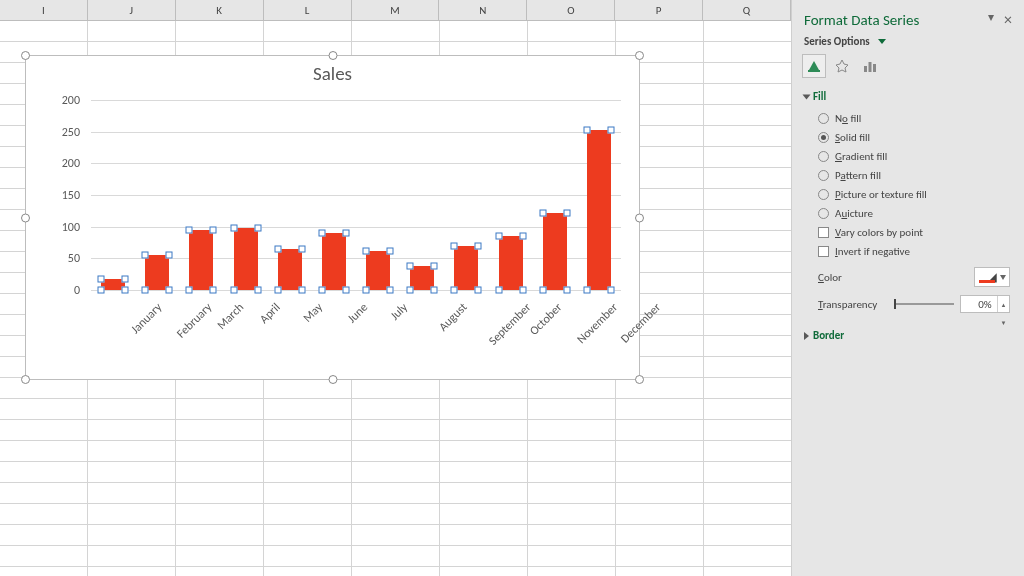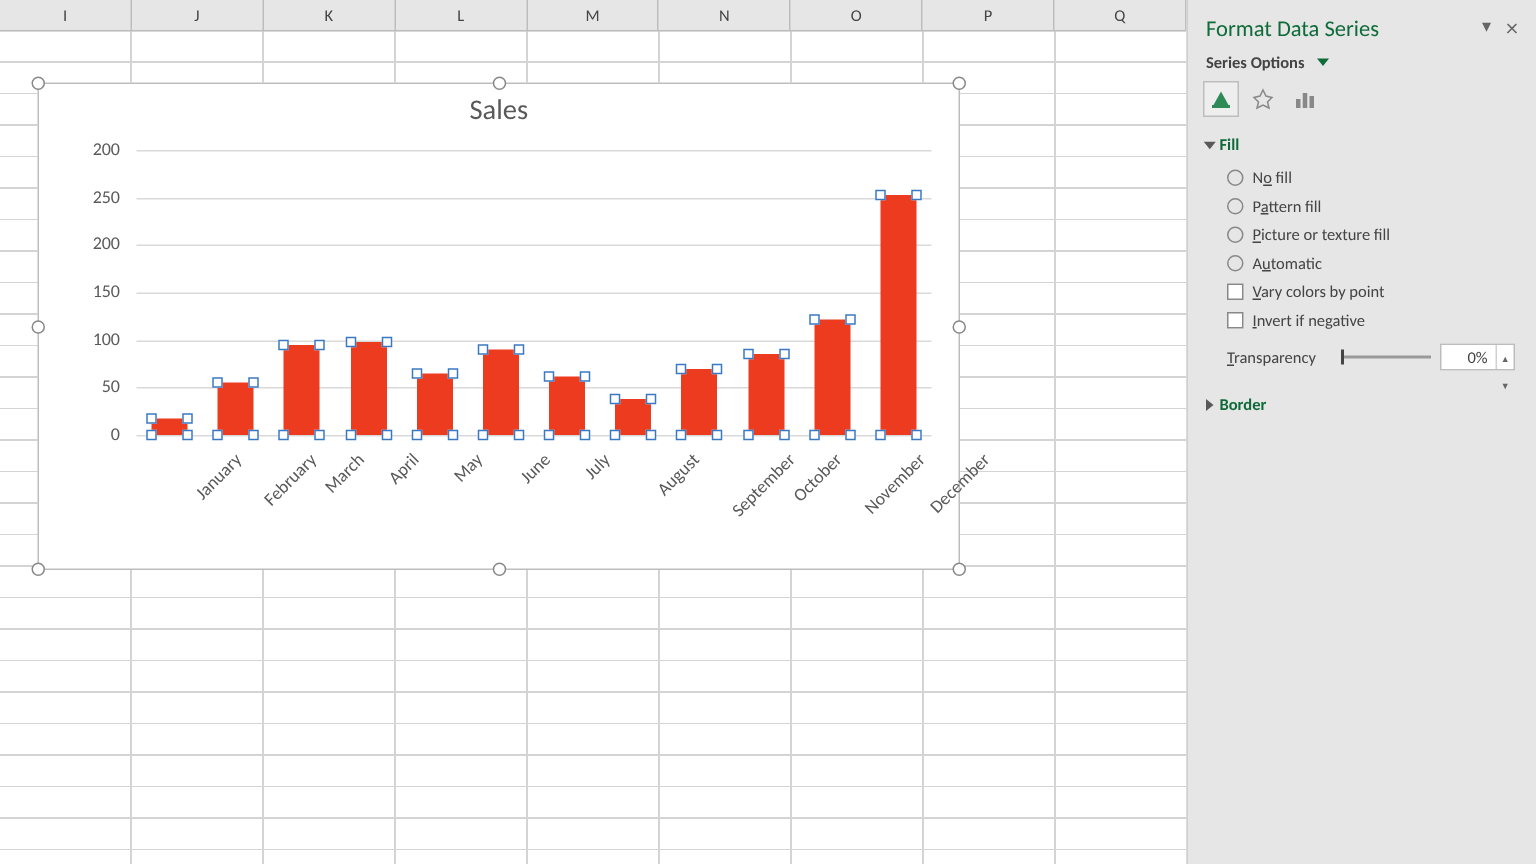--- a/index.html
+++ b/index.html
@@ -435,51 +435,73 @@
     <span>Fill</span>
   </div>
 
   <div class="opt">
     <span class="radio"></span>
     <span>
       <span>N</span><span class="underline">o</span><span> fill</span>
     </span>
   </div>
   <div class="opt">
+    <span class="radio checked"></span>
+    <span>
+      <span></span><span class="underline">S</span><span>olid fill</span>
+    </span>
+  </div>
+  <div class="opt">
     <span class="radio"></span>
     <span>
+      <span></span><span class="underline">G</span><span>radient fill</span>
+    </span>
+  </div>
+  <div class="opt">
+    <span class="radio"></span>
+    <span>
       <span>P</span><span class="underline">a</span><span>ttern fill</span>
     </span>
   </div>
   <div class="opt">
     <span class="radio"></span>
     <span>
       <span></span><span class="underline">P</span><span>icture or texture fill</span>
     </span>
   </div>
   <div class="opt">
     <span class="radio"></span>
     <span>
-      <span>A</span><span class="underline">u</span><span>tomatic</span>
+      <span>A</span><span class="underline">u</span><span>icture</span>
     </span>
   </div>
 
   <div class="opt">
     <span class="checkbox"></span>
     <span>
       <span></span><span class="underline">V</span><span>ary colors by point</span>
     </span>
   </div>
   <div class="opt">
     <span class="checkbox"></span>
     <span>
       <span></span><span class="underline">I</span><span>nvert if negative</span>
     </span>
   </div>
 
+  <div class="color-row">
+    <span>
+      <span></span><span class="underline">C</span><span>olor</span>
+    </span>
+    <span class="color-swatch-btn">
+      <span class="bucket-ico">◢</span>
+      <span class="swatch-underline" style="background: rgb(237, 59, 31);"></span>
+      <span class="swatch-caret"></span>
+    </span>
+  </div>
 
   <div class="transp-row">
     <span>
       <span></span><span class="underline">T</span><span>ransparency</span>
     </span>
     <span style="display:flex;align-items:center;gap:6px;">
       <span class="slider">
         <span class="slider-track"></span>
         <span class="slider-thumb"></span>
       </span>

